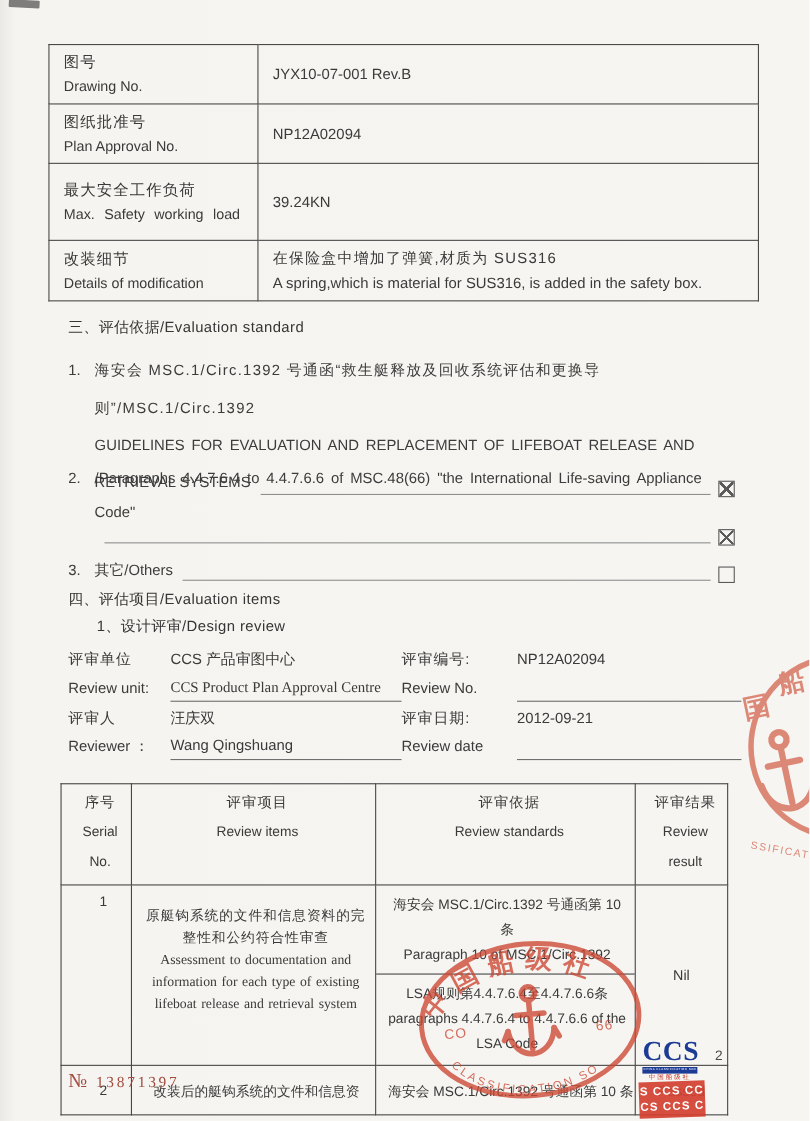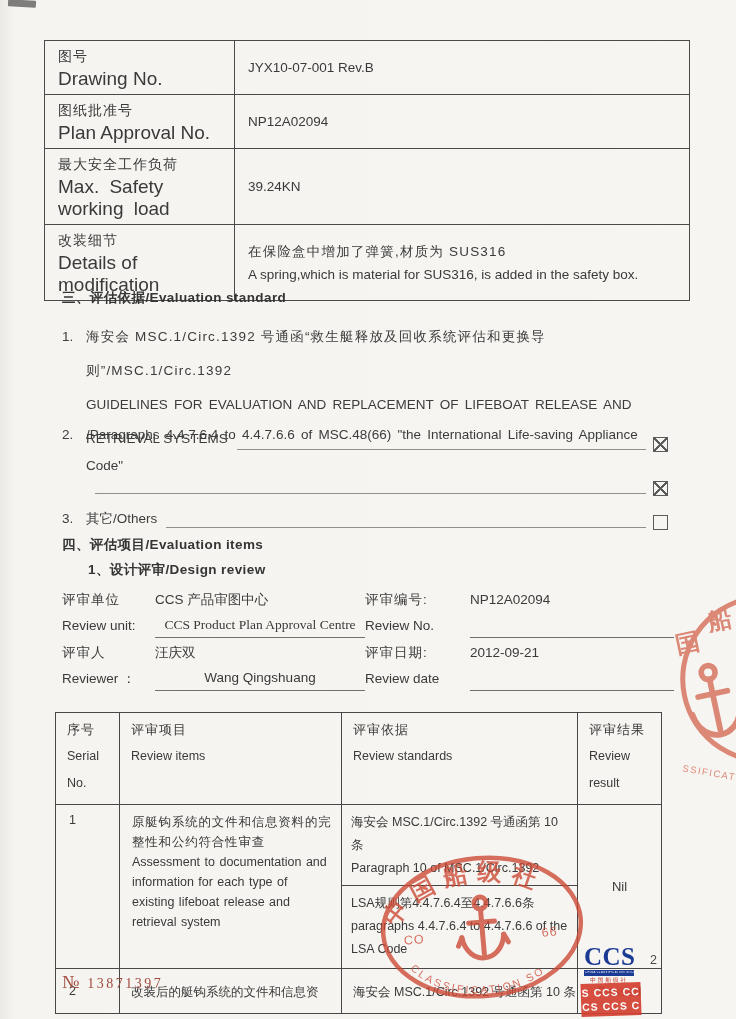--- a/index.html
+++ b/index.html
@@ -6,26 +6,26 @@
   .page{
     position:relative;width:736px;height:1019px;overflow:hidden;
     background:linear-gradient(90deg,#ebe9e4 0px,#f5f4f0 14px,#f6f5f2 100%);
     font-family:"Liberation Sans",sans-serif;color:#3a3a3a;
   }
   
   .top-table{position:absolute;left:44px;top:40px;width:646px;border-collapse:collapse;table-layout:fixed;}
   .top-table td{border:1.4px solid #4a4a4a;vertical-align:middle;padding:4px 8px 4px 13px;}
   .top-table td.lbl{width:168px;}
   .top-table .zh{font-size:14px;letter-spacing:1px;line-height:23px;}
-  .top-table .en{font-size:19px;line-height:22px;}
+  .top-table .en{font-size:13px;line-height:22px;}
   .top-table .val{font-size:13.5px;line-height:23px;}
   .r1{height:53px;} .r2{height:53px;} .r3{height:70px;} .r4{height:52px;}
   .wide-words{word-spacing:5px;}
   
-  .sec-title{position:absolute;left:62px;font-size:13.5px;font-weight:bold;letter-spacing:.4px;color:#353535;}
+  .sec-title{position:absolute;left:62px;font-size:13.5px;font-weight:normal;letter-spacing:.4px;color:#353535;}
   
   .std-item{position:absolute;left:62px;width:606px;display:flex;font-size:13.5px;color:#3c3c3c;}
   .std-item .num{flex:none;width:24px;}
   .std-item .body{flex:1;}
   .lh34 .body > div, .lh34 .num{line-height:34px;}
   .lh31 .body > div, .lh31 .num{line-height:31px;}
   .zh-line{letter-spacing:1.2px;}
   .en-line{word-spacing:2.5px;}
   .tail-line{display:flex;align-items:flex-end;}
   .fill-line{flex:1;border-bottom:1px solid #8f8f8f;margin:0 7px 6px 9px;}
@@ -34,31 +34,31 @@
     background-image:
       linear-gradient(45deg,transparent 44%,#5a5a5a 44%,#5a5a5a 56%,transparent 56%),
       linear-gradient(-45deg,transparent 44%,#5a5a5a 44%,#5a5a5a 56%,transparent 56%);
   }
   
   .info-grid{position:absolute;left:62px;top:585px;width:612px;display:grid;
     grid-template-columns:93px 210px 105px 204px;grid-auto-rows:26.5px;
     font-size:13.5px;align-items:end;}
   .info-grid > div{line-height:25px;white-space:nowrap;overflow:visible;}
   .ig-zh{letter-spacing:1px;}
-  .u-line{border-bottom:1.2px solid #6f6f6f;text-align:center;}
+  .u-line{border-bottom:1.2px solid #6f6f6f;}
   .serif-val{font-family:"Liberation Serif",serif;font-size:13.5px;}
   
   .review-table{position:absolute;left:55px;top:712px;width:606px;border-collapse:collapse;table-layout:fixed;font-size:12.5px;}
-  .review-table td{border:1.4px solid #474747;vertical-align:top;}
+  .review-table td{border:1.4px solid #474747;vertical-align:top;text-align:center;}
   .review-table .hdr td{height:85px;padding:3px 4px 3px 11px;line-height:27px;font-weight:normal;}
   .hz{font-size:13px;letter-spacing:1px;}
   .he{font-size:12.5px;}
   .c-serial{width:64px;} .c-items{width:222px;} .c-stand{width:236px;} .c-result{width:84px;}
   .serial-cell{padding:8px 0 0 13px;}
-  .items-cell{padding:7px 8px 4px 12px;line-height:20px;}
+  .items-cell{padding:17px 8px 4px 12px;line-height:20px;font-family:Liberation Serif, serif;}
   .items-cell .zh-cell{letter-spacing:.8px;}
   .items-cell .en-cell{word-spacing:1px;}
   .stand-cell{padding:0;}
   .stand-cell .sub-a{padding:6px 6px 5px 9px;line-height:23px;border-bottom:1.4px solid #474747;}
   .stand-cell .sub-b{padding:6px 6px 7px 9px;line-height:23px;}
   .result-cell{vertical-align:middle !important;text-align:center;font-size:13px;}
   .row2 td{height:42px;vertical-align:middle !important;}
   .row2 .serial-cell{padding:0 0 0 13px;vertical-align:middle;}
   .row2 .one-line{padding:2px 6px 0 11px;line-height:20px;white-space:nowrap;overflow:hidden;}
   

